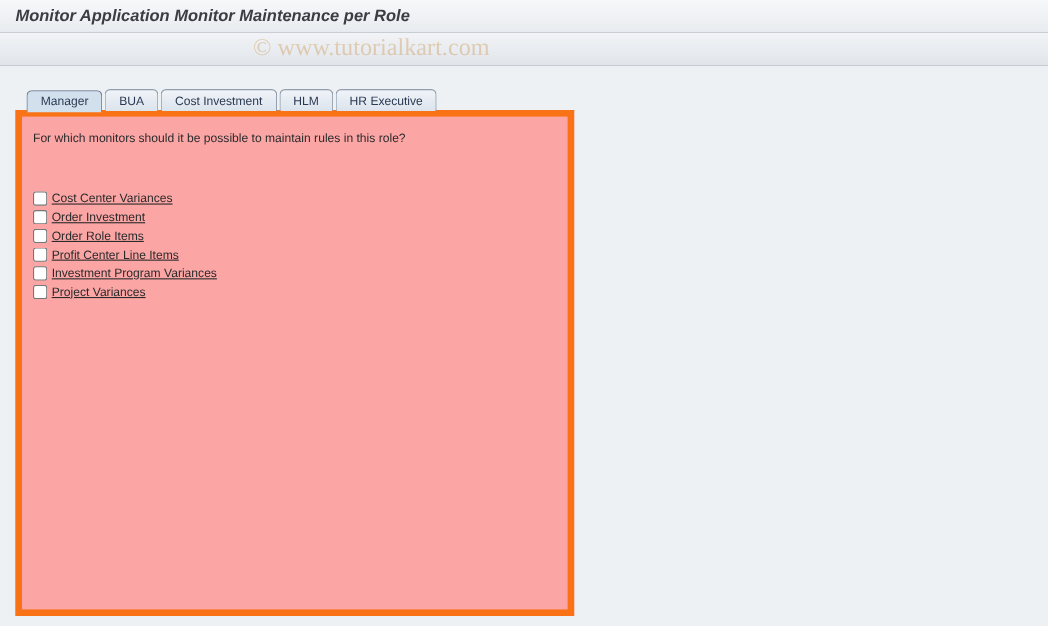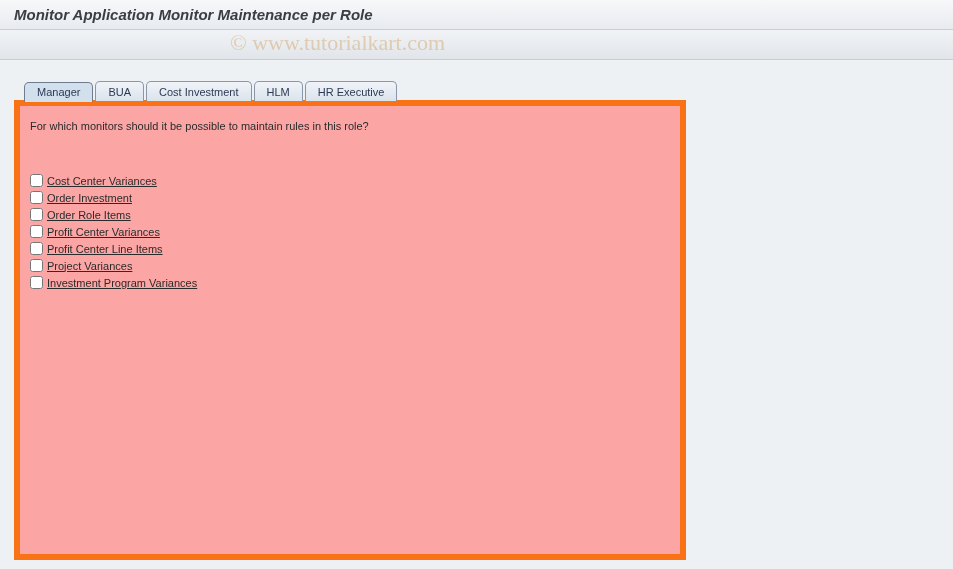--- a/index.html
+++ b/index.html
@@ -34,21 +34,21 @@
     .toolbar-strip {
       height: 30px;
       background: linear-gradient(to bottom, #f1f3f6 0%, #e1e5ea 100%);
       border-bottom: 1px solid #c8cdd4;
     }
     .content-area {
       padding: 20px 14px 14px 14px;
       background: #eef1f4;
     }
     .tab-container {
-      width: 672px;
+      width: 508px;
     }
     .tab-row {
       display: flex;
       align-items: flex-end;
       position: relative;
       z-index: 2;
       padding-left: 10px;
     }
     .tab {
       background: linear-gradient(to bottom, #f0f4f9 0%, #dbe3ec 100%);
@@ -168,37 +168,33 @@
         <div class="chk-row">
           <input type="checkbox" id="c2" style="">
           <label for="c2">Order Investment</label>
         </div>
 
         <div class="chk-row">
           <input type="checkbox" id="c3" style="">
           <label for="c3">Order Role Items</label>
         </div>
 
-        <div class="chk-row">
-          <input type="checkbox" id="c4" style="">
-          <label for="c4">Profit Center Variances</label>
-        </div>
 
         <div class="chk-row">
           <input type="checkbox" id="c5" style="">
           <label for="c5">Profit Center Line Items</label>
         </div>
 
         <div class="chk-row">
+          <input type="checkbox" id="c6" style="">
+          <label for="c6">Investment Program Variances</label>
+        </div>
+
+        <div class="chk-row">
           <input type="checkbox" id="c7" style="">
           <label for="c7">Project Variances</label>
         </div>
 
-        <div class="chk-row">
-          <input type="checkbox" id="c6" style="">
-          <label for="c6">Investment Program Variances</label>
-        </div>
-
       </div>
     </div>
 
   </div>
 </div>
 
 </body></html>

